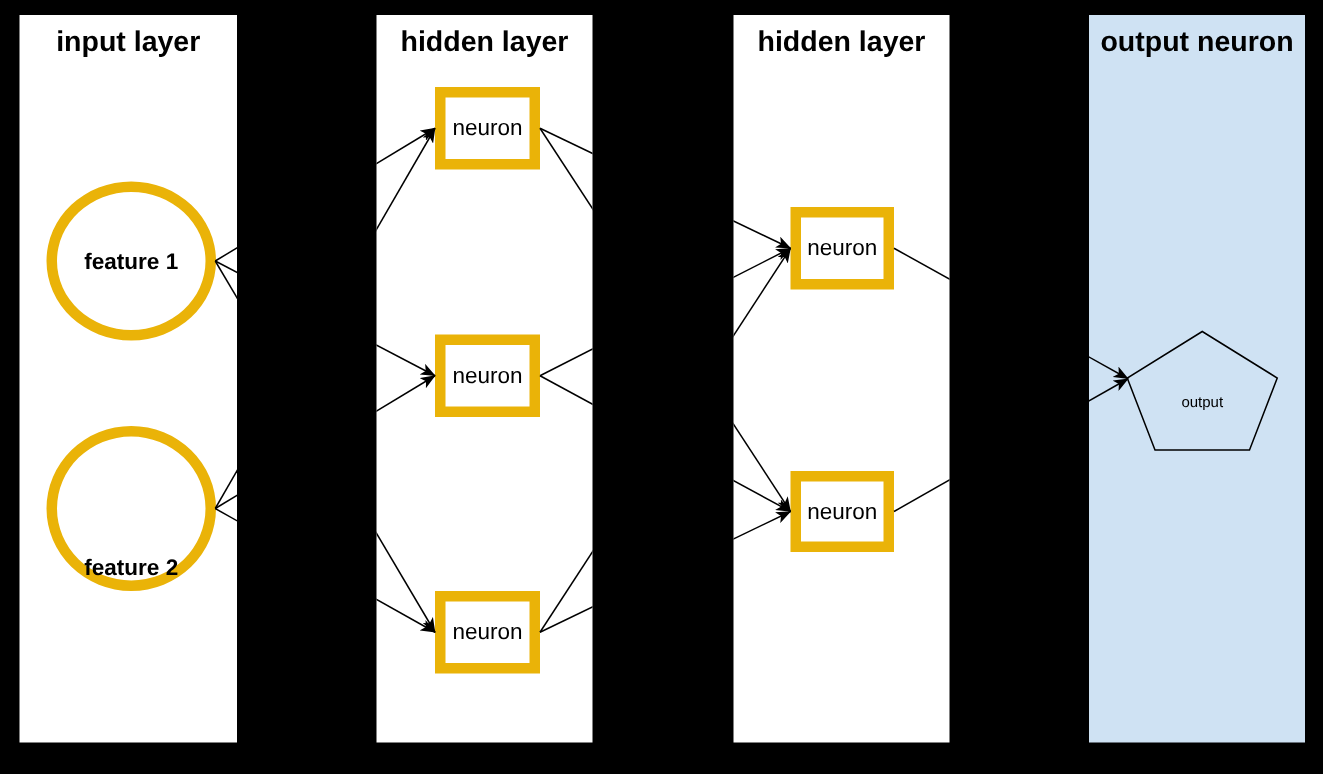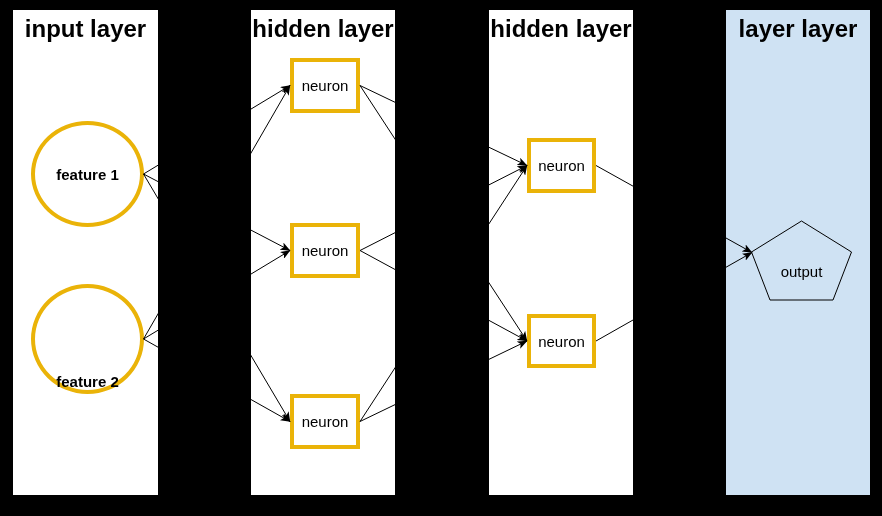--- a/index.html
+++ b/index.html
@@ -21,30 +21,30 @@
   .panel-hidden1 { left: 251px; width: 144px; }
   .panel-hidden2 { left: 489px; width: 144px; }
   .panel-output  { left: 726px; width: 144px; background: #cfe2f3; }
   .panel-title {
     position: absolute;
     top: 8px;
     left: 0;
     width: 100%;
     margin: 0;
     text-align: center;
-    font-size: 24px;
+    font-size: 19px;
     line-height: 22px;
     font-weight: 700;
     color: #000000;
   }
   .node {
     position: absolute;
     box-sizing: border-box;
     background: #ffffff;
-    border: 4px solid #eab308;
+    border: 7px solid #eab308;
     display: flex;
     align-items: center;
     justify-content: center;
   }
   .node-label {
     font-size: 15px;
     color: #000000;
     white-space: nowrap;
   }
   .node-ellipse { border-radius: 50%; font-weight: bold; }
@@ -65,21 +65,21 @@
     border: none;
     display: block;
   }
   .pentagon-svg { position: absolute; left: 0; top: 0; }
   .pentagon-label {
     position: absolute;
     left: 0;
     top: 43px;
     width: 100%;
     text-align: center;
-    font-size: 15px;
+    font-size: 10px;
     color: #000000;
   }
   #edge-svg {
     position: absolute;
     left: 0;
     top: 0;
     width: 882px;
     height: 516px;
     pointer-events: none;
   }
@@ -117,21 +117,21 @@
     <h2 class="panel-title">hidden layer</h2>
     <div class="node node-h2a">
       <span class="node-label">neuron</span>
     </div>
     <div class="node node-h2b">
       <span class="node-label">neuron</span>
     </div>
   </section>
 
   <section class="panel panel-output">
-    <h2 class="panel-title">layer layer</h2>
+    <h2 class="panel-title">output neuron</h2>
     <div class="node-pentagon">
       <svg class="pentagon-svg" width="103" height="81" viewBox="0 0 103 81">
         <polygon points="51.5,1 101.5,32 83,80 20,80 1.5,32" fill="none" stroke="#000000" stroke-width="1"></polygon>
       </svg>
       <span class="node-label pentagon-label">output</span>
     </div>
   </section>
 
   <svg id="edge-svg">
     <defs>

